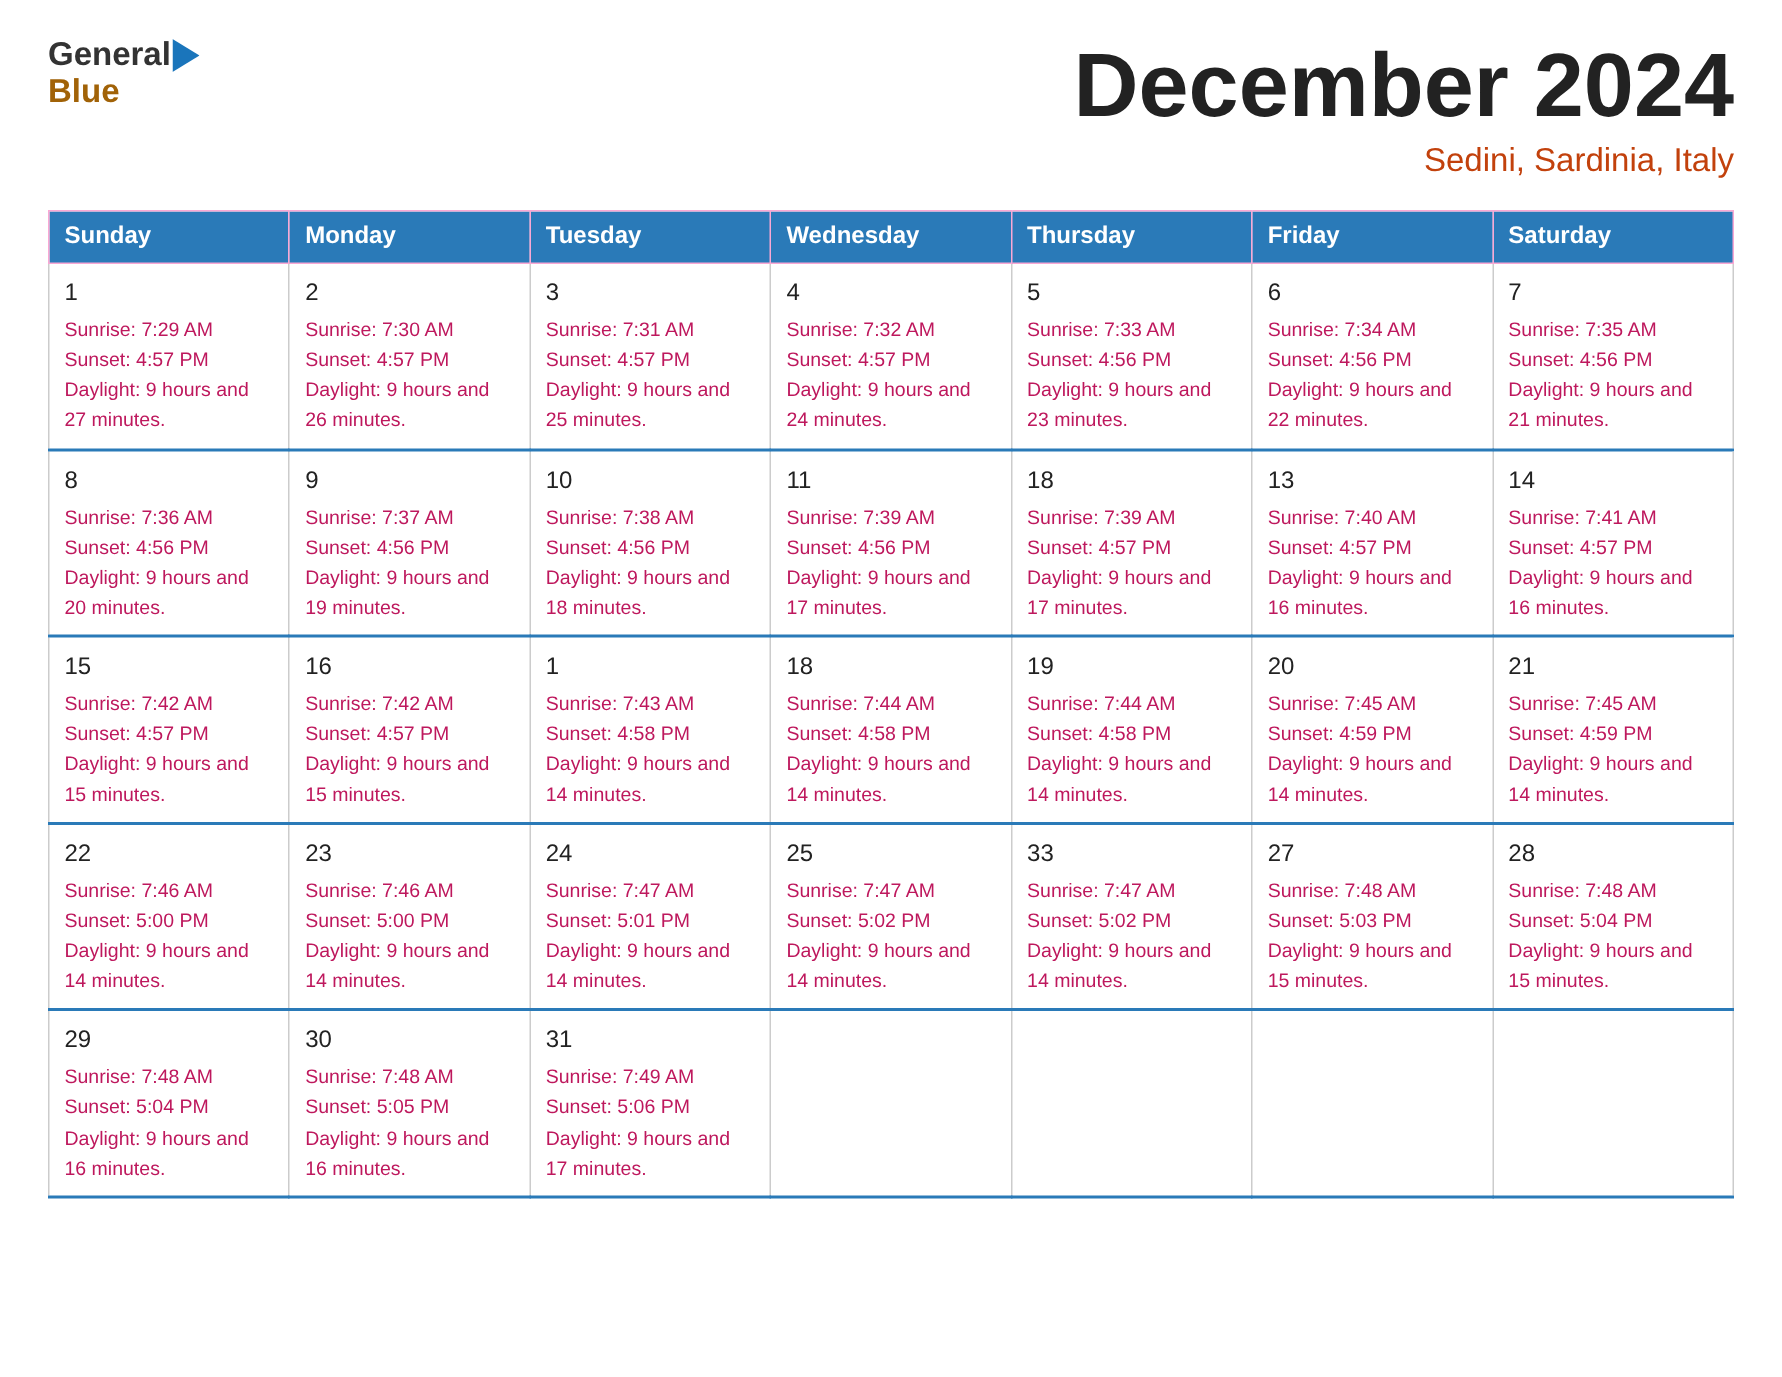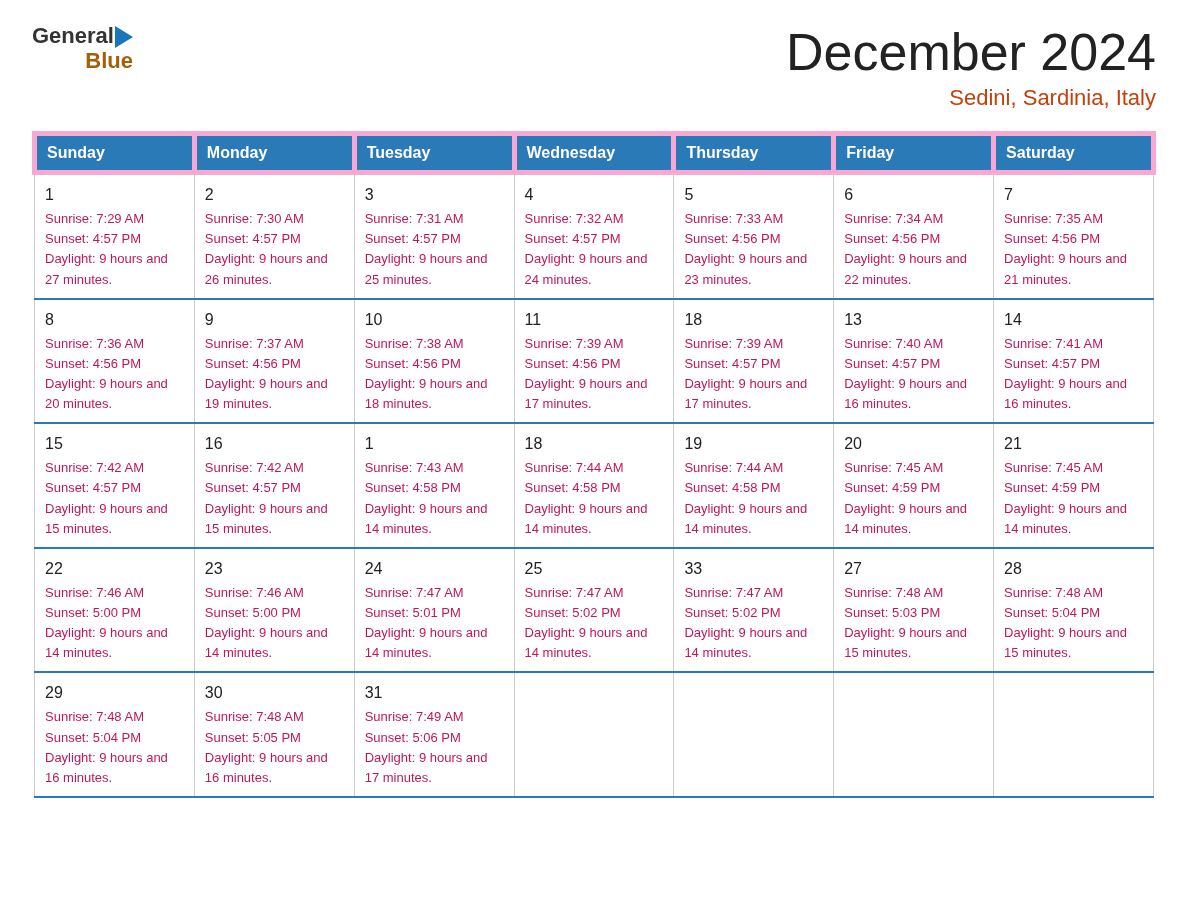--- a/index.html
+++ b/index.html
@@ -12,64 +12,64 @@
     }
     .header {
       display: flex;
       justify-content: space-between;
       align-items: flex-start;
       margin-bottom: 20px;
     }
     .logo {
       display: flex;
       flex-direction: column;
-      align-items: flex-end;
+      align-items: flex-start;
     }
     .logo-text {
       font-size: 22px;
       font-weight: bold;
       color: #333;
       line-height: 1.1;
     }
     .logo-line {
       display: flex;
       align-items: center;
     }
     .logo-blue-line {
       color: #a16207;
       font-size: 22px;
       font-weight: bold;
     }
     .title-section {
       text-align: right;
     }
     .calendar-title {
-      font-size: 52px;
-      font-weight: normal;
+      font-size: 60px;
+      font-weight: bold;
       color: #222;
       line-height: 1.1;
     }
     .calendar-subtitle {
       font-size: 22px;
       color: #c2410c;
       margin-top: 4px;
     }
     table {
       width: 100%;
       border-collapse: collapse;
       table-layout: fixed;
     }
     thead th {
       background-color: #2a7ab8;
       color: #fff;
       font-size: 16px;
       font-weight: bold;
       padding: 8px 10px;
       text-align: left;
-      border: 5px solid #f9a8d4;
+      border: 1px solid #f9a8d4;
     }
     tbody td {
       vertical-align: top;
       padding: 8px 10px;
       border: 1px solid #ccc;
       font-size: 13.5px;
       color: #222;
       min-height: 100px;
       line-height: 1.5;
     }

